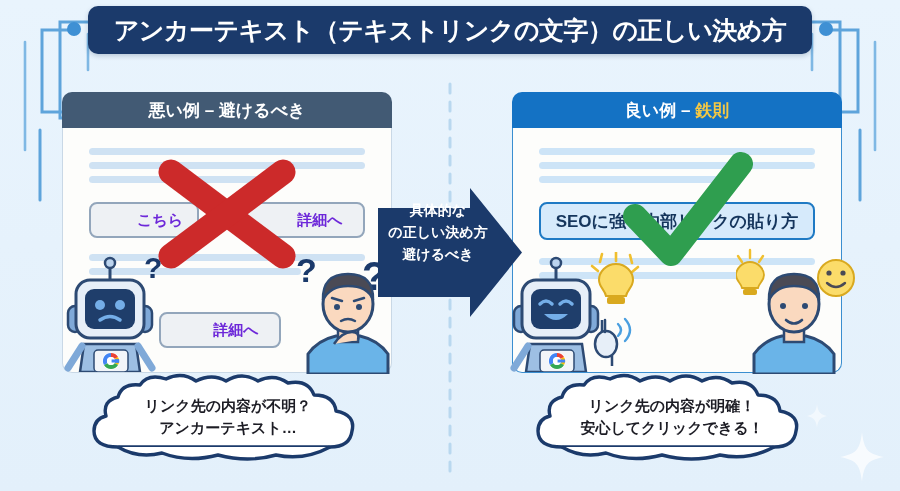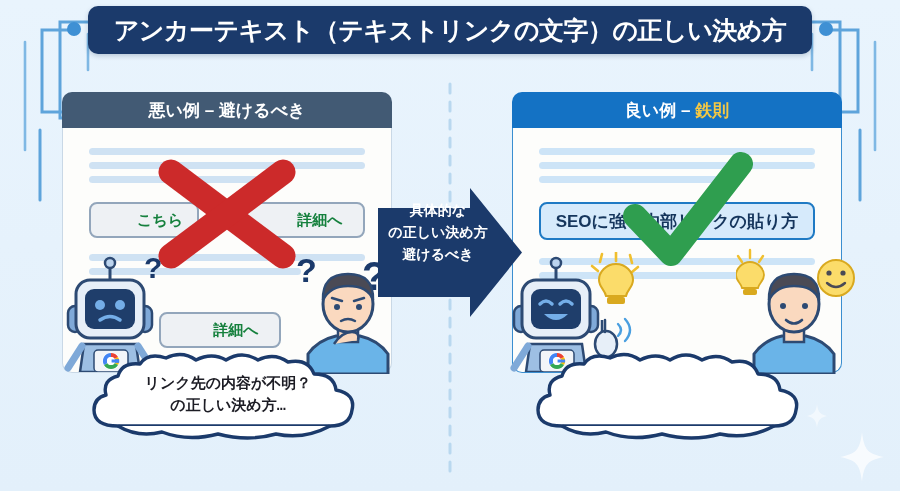--- a/index.html
+++ b/index.html
@@ -107,21 +107,21 @@
     align-items: center;
     justify-content: center;
     border-radius: 8px;
     box-sizing: border-box;
     font-weight: bold;
     white-space: nowrap;
   }
   .anchor-btn.bad {
     background: #eef1f4;
     border: 2px solid #93a6bb;
-    color: #15803d;
+    color: #6d28d9;
     font-size: 15px;
     padding-left: 32px;
   }
   .anchor-btn.good {
     background: #d6eafb;
     border: 2.5px solid #1f7ac4;
     color: #15355c;
     font-size: 17px;
   }
 
@@ -142,25 +142,24 @@
     text-align: center;
     color: #ffffff;
     font-size: 14px;
     font-weight: bold;
     line-height: 1.58;
   }
 
   
   .cloud-wrap {
     position: absolute;
-    top: 352px;
+    top: 373px;
     width: 300px;
     height: 92px;
     z-index: 8;
-    font-family: Liberation Mono, monospace;
   }
   .cloud-wrap.left  { left: 78px; }
   .cloud-wrap.right { left: 522px; }
   .cloud-text {
     position: absolute;
     left: 0;
     top: 22px;
     width: 300px;
     text-align: center;
     color: #1c1c24;
@@ -424,26 +423,30 @@
 
   <div class="cloud-wrap left">
     <svg style="position:absolute; inset:0;" viewBox="0 0 300 92">
       <path d="M40,74 Q16,74 16,58 Q16,46 28,43 Q24,28 40,24 Q44,10 62,12 Q70,0 88,6
                Q104,-2 118,8 Q134,0 148,8 Q164,-2 180,8 Q196,0 210,10
                Q230,6 236,22 Q256,22 258,38 Q278,42 274,58 Q272,74 252,74 Z" fill="#ffffff" stroke="#1b3a6b" stroke-width="3.4" stroke-linejoin="round"></path>
       <path d="M40,74 Q60,86 84,80 Q110,90 140,82 Q170,90 198,82 Q226,88 252,74" fill="#ffffff" stroke="#1b3a6b" stroke-width="3.4" stroke-linejoin="round"></path>
     </svg>
     <div class="cloud-text">
       <div>リンク先の内容が不明？</div>
-      <div>の正しい決め方…</div>
+      <div>アンカーテキスト…</div>
     </div>
   </div>
 
   <div class="cloud-wrap right">
     <svg style="position:absolute; inset:0;" viewBox="0 0 300 92">
       <path d="M40,74 Q16,74 16,58 Q16,46 28,43 Q24,28 40,24 Q44,10 62,12 Q70,0 88,6
                Q104,-2 118,8 Q134,0 148,8 Q164,-2 180,8 Q196,0 210,10
                Q230,6 236,22 Q256,22 258,38 Q278,42 274,58 Q272,74 252,74 Z" fill="#ffffff" stroke="#1b3a6b" stroke-width="3.4" stroke-linejoin="round"></path>
       <path d="M40,74 Q60,86 84,80 Q110,90 140,82 Q170,90 198,82 Q226,88 252,74" fill="#ffffff" stroke="#1b3a6b" stroke-width="3.4" stroke-linejoin="round"></path>
     </svg>
+    <div class="cloud-text">
+      <div>リンク先の内容が明確！</div>
+      <div>安心してクリックできる！</div>
+    </div>
   </div>
 
 </div>
 
 </body></html>

